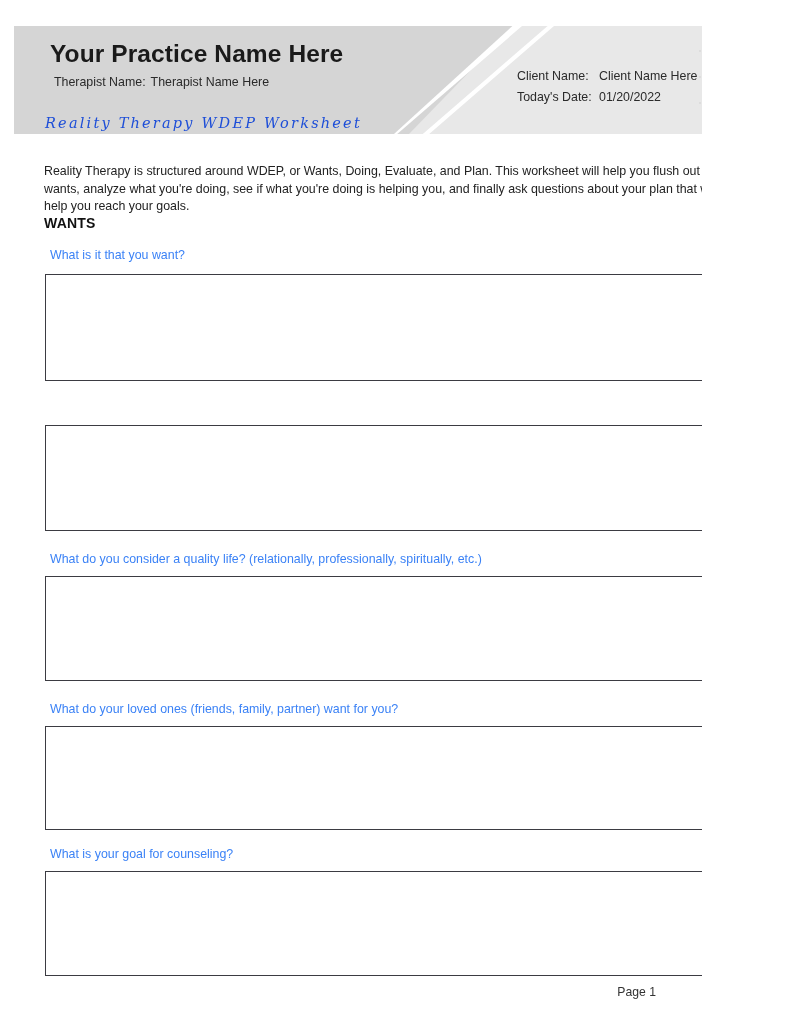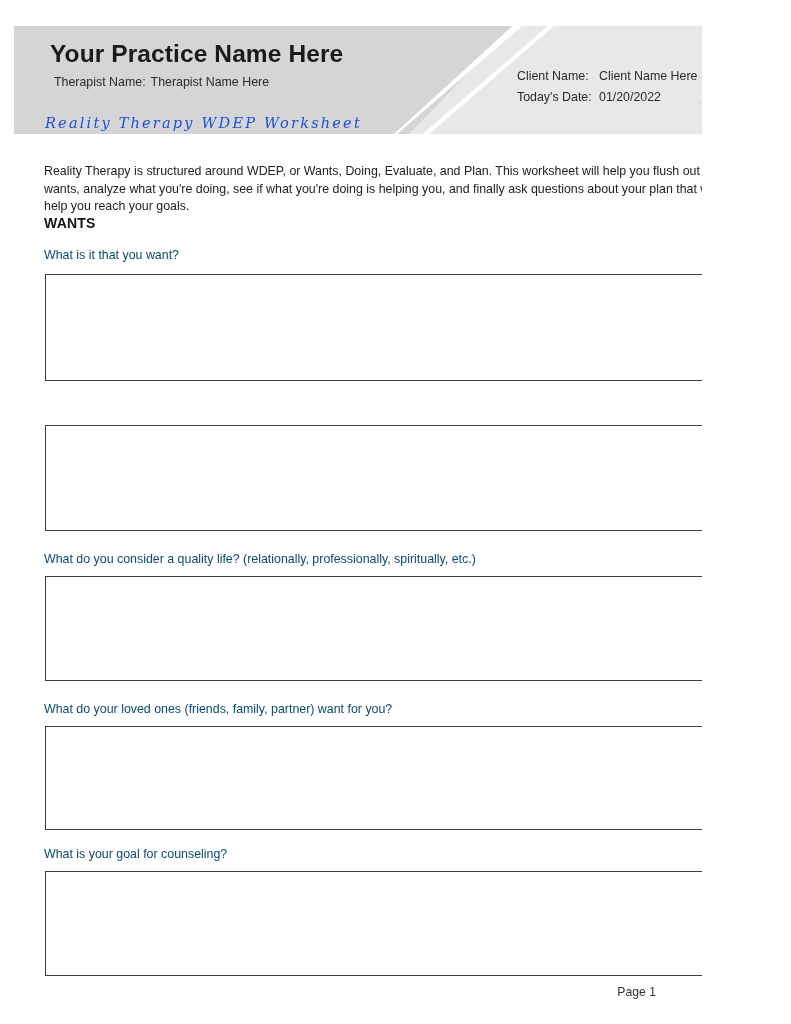--- a/index.html
+++ b/index.html
@@ -132,23 +132,23 @@
     left: 44px;
     top: 215px;
     font-size: 14px;
     font-weight: bold;
     color: #111111;
     letter-spacing: 0.2px;
   }
 
   .question-label {
     position: absolute;
-    left: 44px;
-    font-size: 12.4px;
-    color: #0c4a6e;
+    left: 50px;
+    font-size: 12.4px;
+    color: #3b82f6;
     text-align: center;
   }
 
   .answer-box {
     position: absolute;
     left: 45px;
     width: 700px;
     border: 1.3px solid #3b3b42;
     background: #ffffff;
   }

